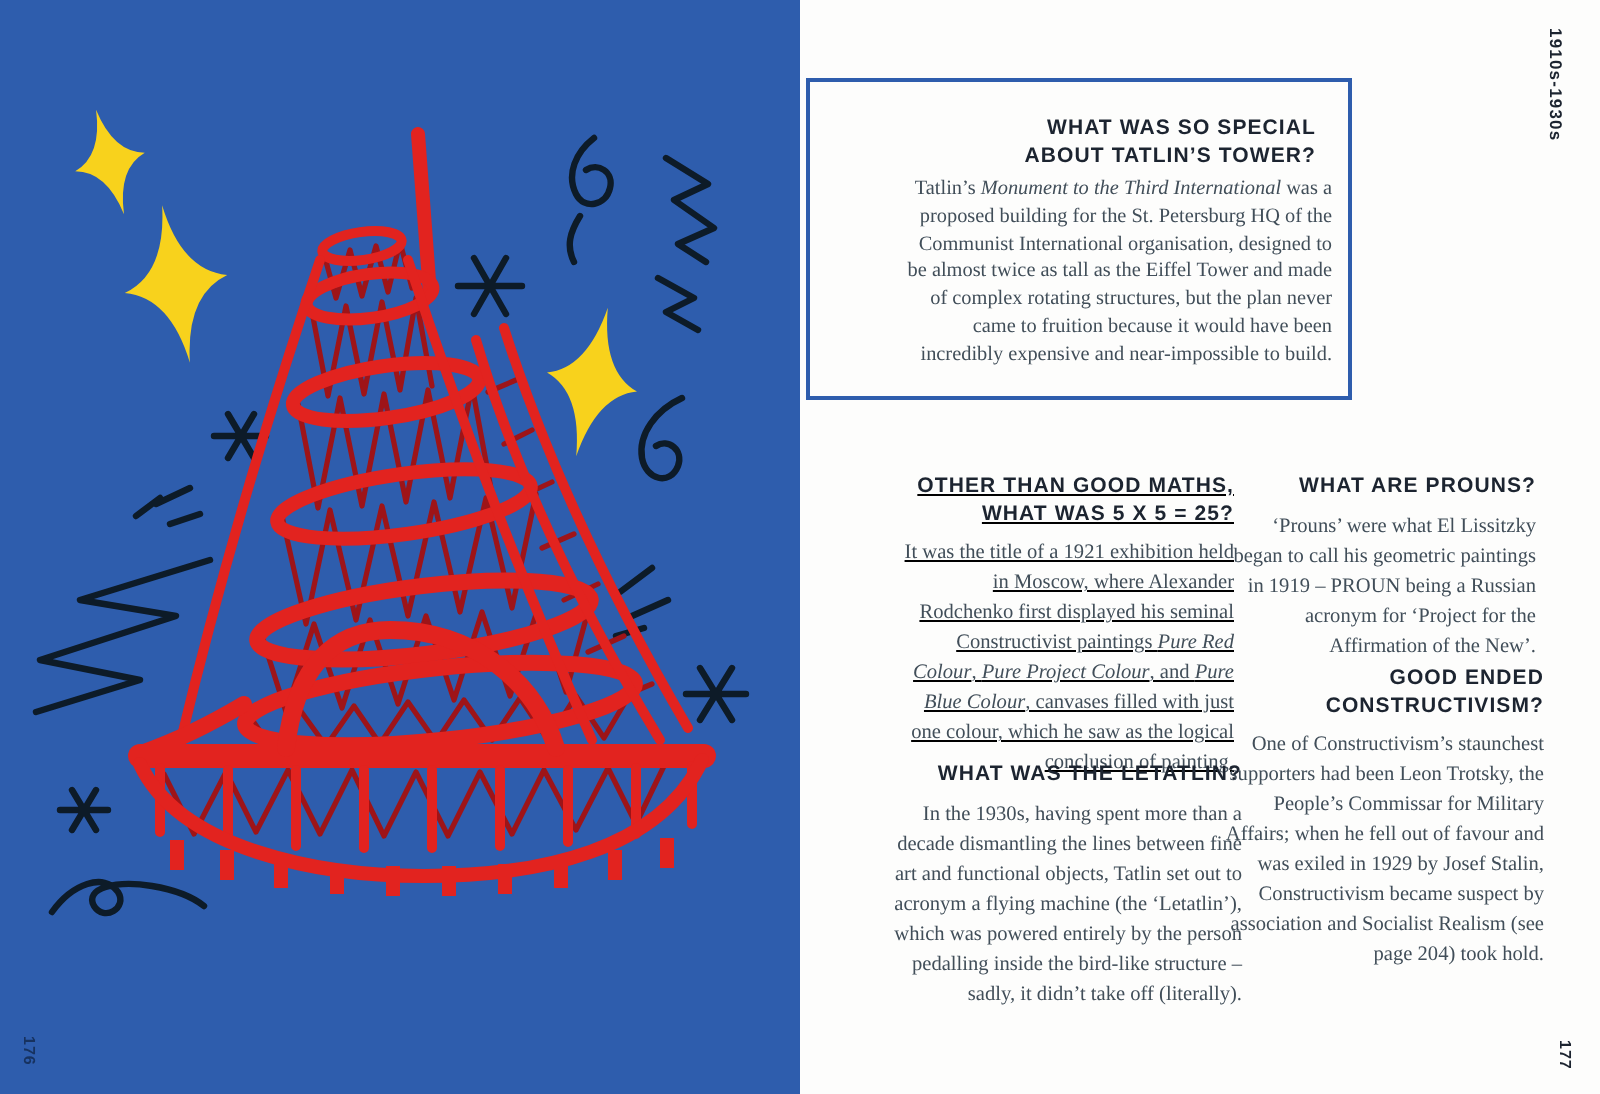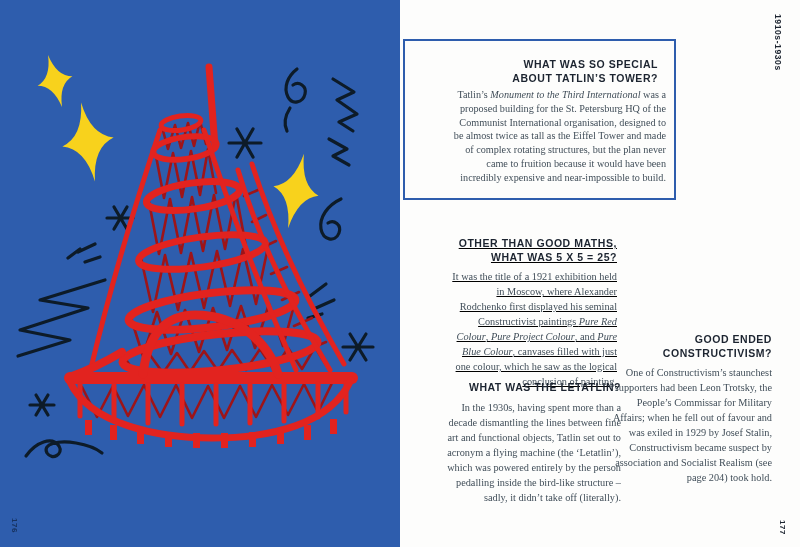--- a/index.html
+++ b/index.html
@@ -129,20 +129,24 @@
       <h2>OTHER THAN GOOD MATHS,
 WHAT WAS 5 X 5 = 25?</h2>
       <p class="body-text"><span>It was the title of a 1921 exhibition held in Moscow, where Alexander Rodchenko first displayed his seminal Constructivist paintings </span><i>Pure Red Colour</i><span>, </span><i>Pure Project Colour</i><span>, and </span><i>Pure Blue Colour</i><span>, canvases filled with just one colour, which he saw as the logical conclusion of painting.</span></p>
     </div>
 
     <div class="col-section sec-2">
       <h2>WHAT WAS THE LETATLIN?</h2>
       <p class="body-text"><span>In the 1930s, having spent more than a decade dismantling the lines between fine art and functional objects, Tatlin set out to acronym a flying machine (the ‘Letatlin’), which was powered entirely by the person pedalling inside the bird-like structure – sadly, it didn’t take off (literally).</span></p>
     </div>
 
+    <div class="col-section sec-3">
+      <h2>WHAT ARE PROUNS?</h2>
+      <p class="body-text"><span>‘Prouns’ were what El Lissitzky began to call his geometric paintings in 1919 – PROUN being a Russian acronym for ‘Project for the Affirmation of the New’.</span></p>
+    </div>
 
     <div class="col-section sec-4">
       <h2>GOOD ENDED
 CONSTRUCTIVISM?</h2>
       <p class="body-text"><span>One of Constructivism’s staunchest supporters had been Leon Trotsky, the People’s Commissar for Military Affairs; when he fell out of favour and was exiled in 1929 by Josef Stalin, Constructivism became suspect by association and Socialist Realism (see page 204) took hold.</span></p>
     </div>
 
     <div class="tab-label vert">1910s-1930s</div>
     <div class="pagenum right vert">177</div>
   </div>

